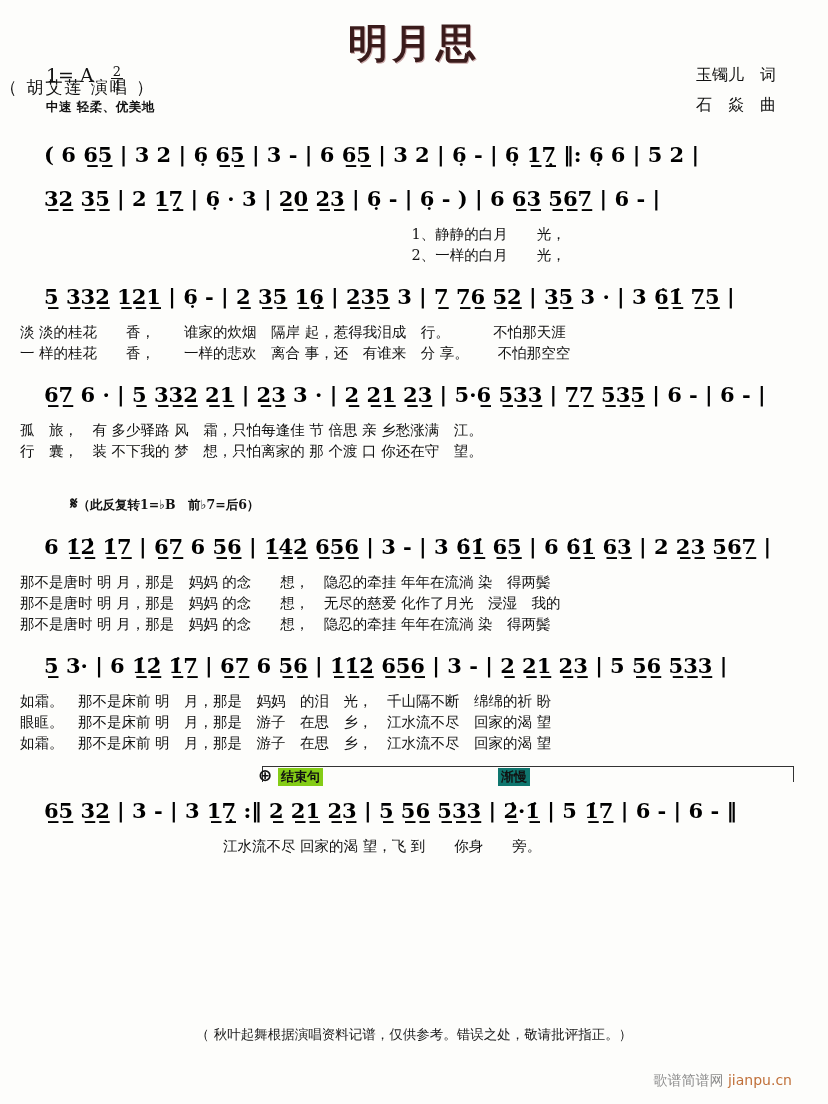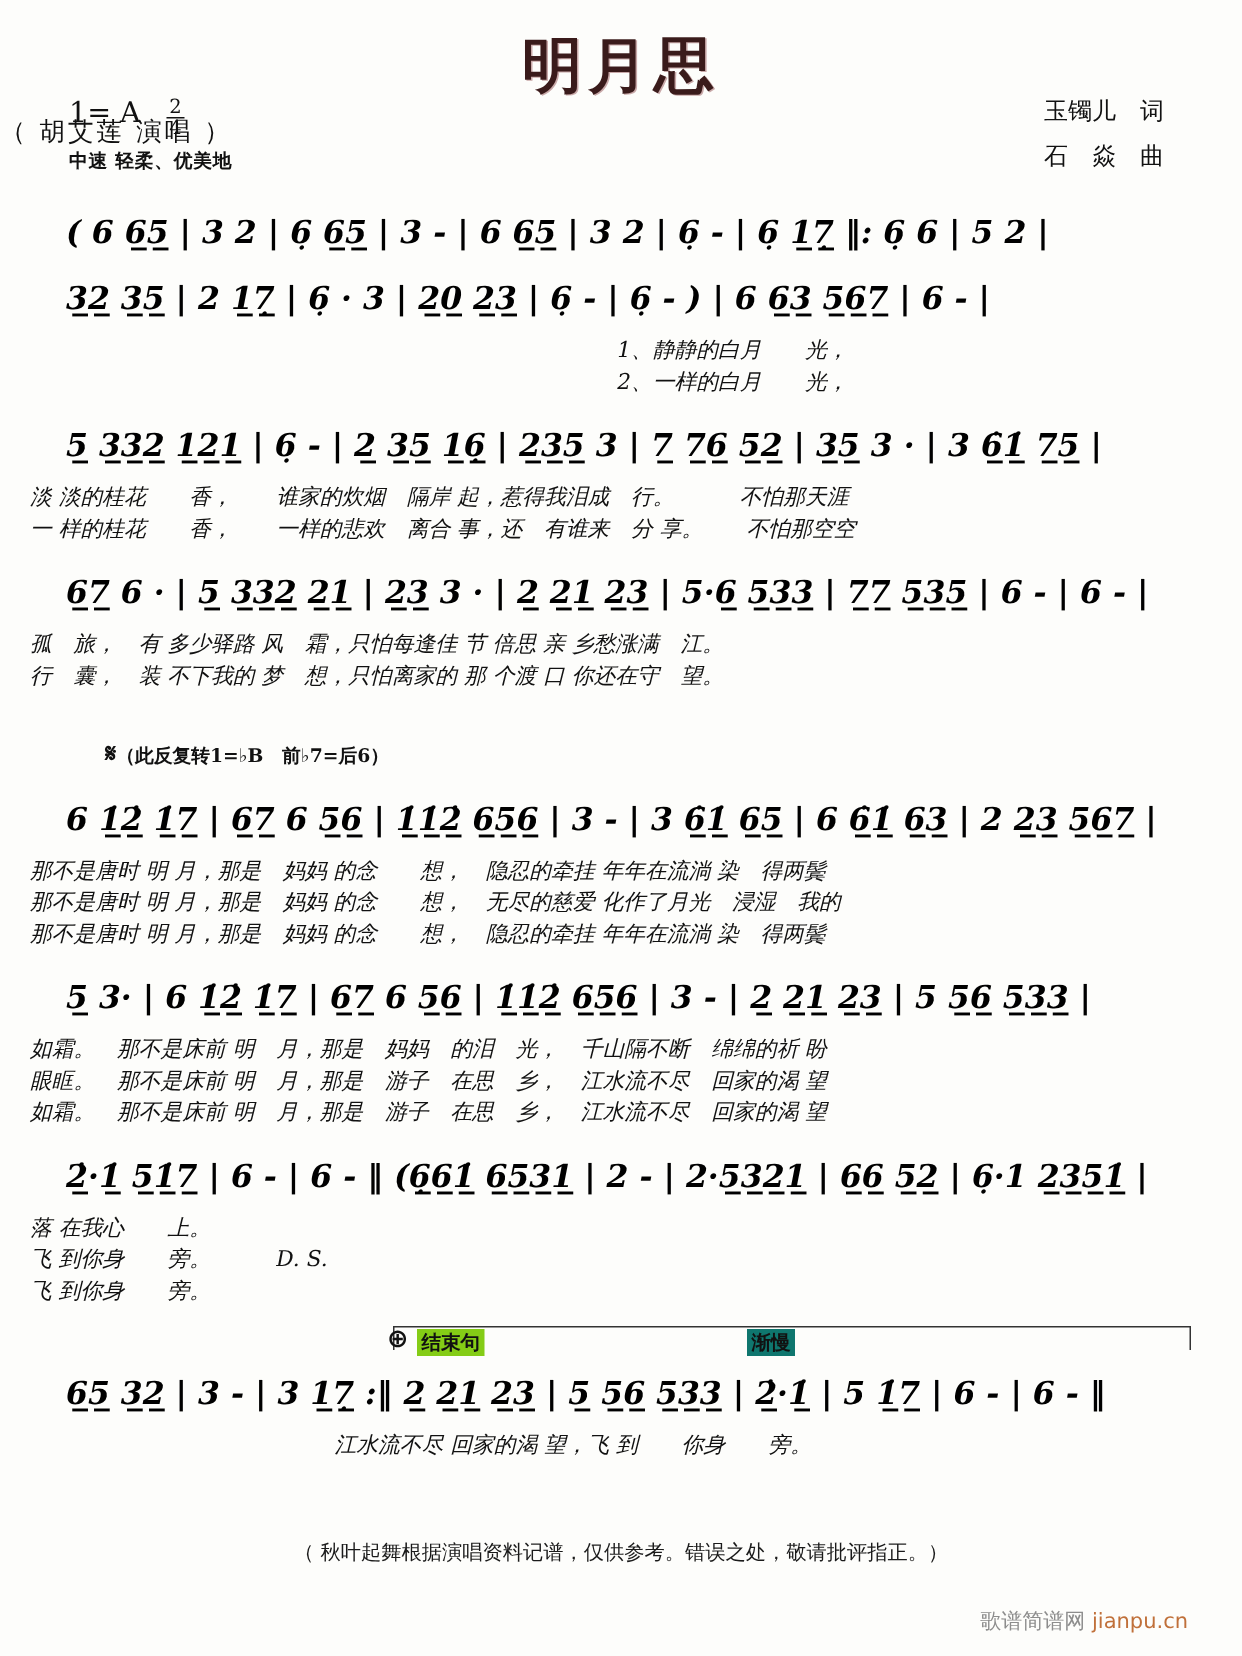--- a/index.html
+++ b/index.html
@@ -37,21 +37,21 @@
   }
   .credits {
     position: absolute;
     right: 52px;
     top: 60px;
     text-align: left;
     font-family: "DejaVu Serif", "Liberation Serif", serif;
     font-size: 16px;
     line-height: 1.9;
   }
-  .credits .row { white-space: pre; font-family: Liberation Mono, monospace; }
+  .credits .row { white-space: pre; }
   .keysig {
     position: absolute;
     left: 46px;
     top: 64px;
     font-family: "DejaVu Serif", "Liberation Serif", serif;
   }
   .keysig .keyline {
     font-size: 19px;
     display: flex;
     align-items: flex-start;
@@ -71,21 +71,21 @@
   .frac .den { padding: 0 2px; }
   .tempo {
     font-size: 12.5px;
     font-weight: bold;
     margin-top: 7px;
     letter-spacing: 0.5px;
   }
 
   
   .systems { position: absolute; top: 138px; left: 0; width: 828px; }
-  .system { position: relative; margin-bottom: 2px; font-style: italic; }
+  .system { position: relative; margin-bottom: 2px; }
 
   .notes {
     font-family: "DejaVu Serif", "Liberation Serif", serif;
     font-weight: bold;
     font-size: 21px;
     letter-spacing: 0px;
     white-space: pre;
     padding-left: 44px;
     line-height: 34px;
     height: 42px;
@@ -218,45 +218,37 @@
         <div class="lyric">孤　旅，　有 多少驿路 风　霜，只怕每逢佳 节 倍思 亲 乡愁涨满　江。</div>
         <div class="lyric">行　囊，　装 不下我的 梦　想，只怕离家的 那 个渡 口 你还在守　望。</div>
       </div>
     </div>
 
     <div class="segno-line" style="margin-top:16px;">
       <span class="segno-glyph">𝄋</span><span>（此反复转1=♭B　前♭7=后6）</span>
     </div>
 
     <div class="system">
-      <div class="notes">6 1̲̇2̲̇ 1̲̇7̲ | 6̲7̲ 6 5̲6̲ | 1̲̇1̲̇2̲̇ 6̲5̲6̲ | 3 - | 3 6̲̇1̲̇ 6̲5̲ | 6 6̲̇1̲̇ 6̲3̲ | 2 2̲3̲ 5̲6̲7̲ |</div>
+      <div class="notes">6 1̲̇2̲̇ 1̲̇7̲ | 6̲7̲ 6 5̲6̲ | 1̲̇4̲̇2̲̇ 6̲5̲6̲ | 3 - | 3 6̲̇1̲̇ 6̲5̲ | 6 6̲̇1̲̇ 6̲3̲ | 2 2̲3̲ 5̲6̲7̲ |</div>
       <div class="lyricblock">
         <div class="lyric">那不是唐时 明 月，那是　妈妈 的念　　想，　隐忍的牵挂 年年在流淌 染　得两鬓</div>
         <div class="lyric">那不是唐时 明 月，那是　妈妈 的念　　想，　无尽的慈爱 化作了月光　浸湿　我的</div>
         <div class="lyric">那不是唐时 明 月，那是　妈妈 的念　　想，　隐忍的牵挂 年年在流淌 染　得两鬓</div>
       </div>
     </div>
 
     <div class="system" style="margin-top:14px;">
       <div class="notes">5̲ 3· | 6 1̲̇2̲̇ 1̲̇7̲ | 6̲7̲ 6 5̲6̲ | 1̲̇1̲̇2̲̇ 6̲5̲6̲ | 3 - | 2̲ 2̲1̲ 2̲3̲ | 5 5̲6̲ 5̲3̲3̲ |</div>
       <div class="lyricblock">
         <div class="lyric">如霜。　那不是床前 明　月，那是　妈妈　的泪　光，　千山隔不断　绵绵的祈 盼</div>
         <div class="lyric">眼眶。　那不是床前 明　月，那是　游子　在思　乡，　江水流不尽　回家的渴 望</div>
         <div class="lyric">如霜。　那不是床前 明　月，那是　游子　在思　乡，　江水流不尽　回家的渴 望</div>
       </div>
     </div>
 
-    <div class="system" style="margin-top:14px;">
-      <div class="notes">2̲̇·1̲̇ 5̲1̲̇7̲ | 6 - | 6 - ‖ (6̲̣6̲1̲̇ 6̲5̲3̲1̲ | 2 - | 2·5̲3̲2̲1̲ | 6̲6̲ 5̲2̲ | 6̣·1 2̲3̲5̲1̲̇ |</div>
-      <div class="lyricblock">
-        <div class="lyric">落 在我心　　上。</div>
-        <div class="lyric">飞 到你身　　旁。　　　D. S.</div>
-        <div class="lyric">飞 到你身　　旁。</div>
-      </div>
-    </div>
 
     <div class="coda-wrap">
       <div class="coda-bracket"></div>
       <div class="coda-sign">⊕</div>
       <div class="coda-label">结束句</div>
       <div class="rit-label">渐慢</div>
     </div>
 
     <div class="system">
       <div class="notes">6̲5̲ 3̲2̲ | 3 - | 3 1̲7̲̣ :‖ 2̲ 2̲1̲ 2̲3̲ | 5̲ 5̲6̲ 5̲3̲3̲ | 2̲̇·1̲̇ | 5 1̲̇7̲ | 6 - | 6 - ‖</div>

